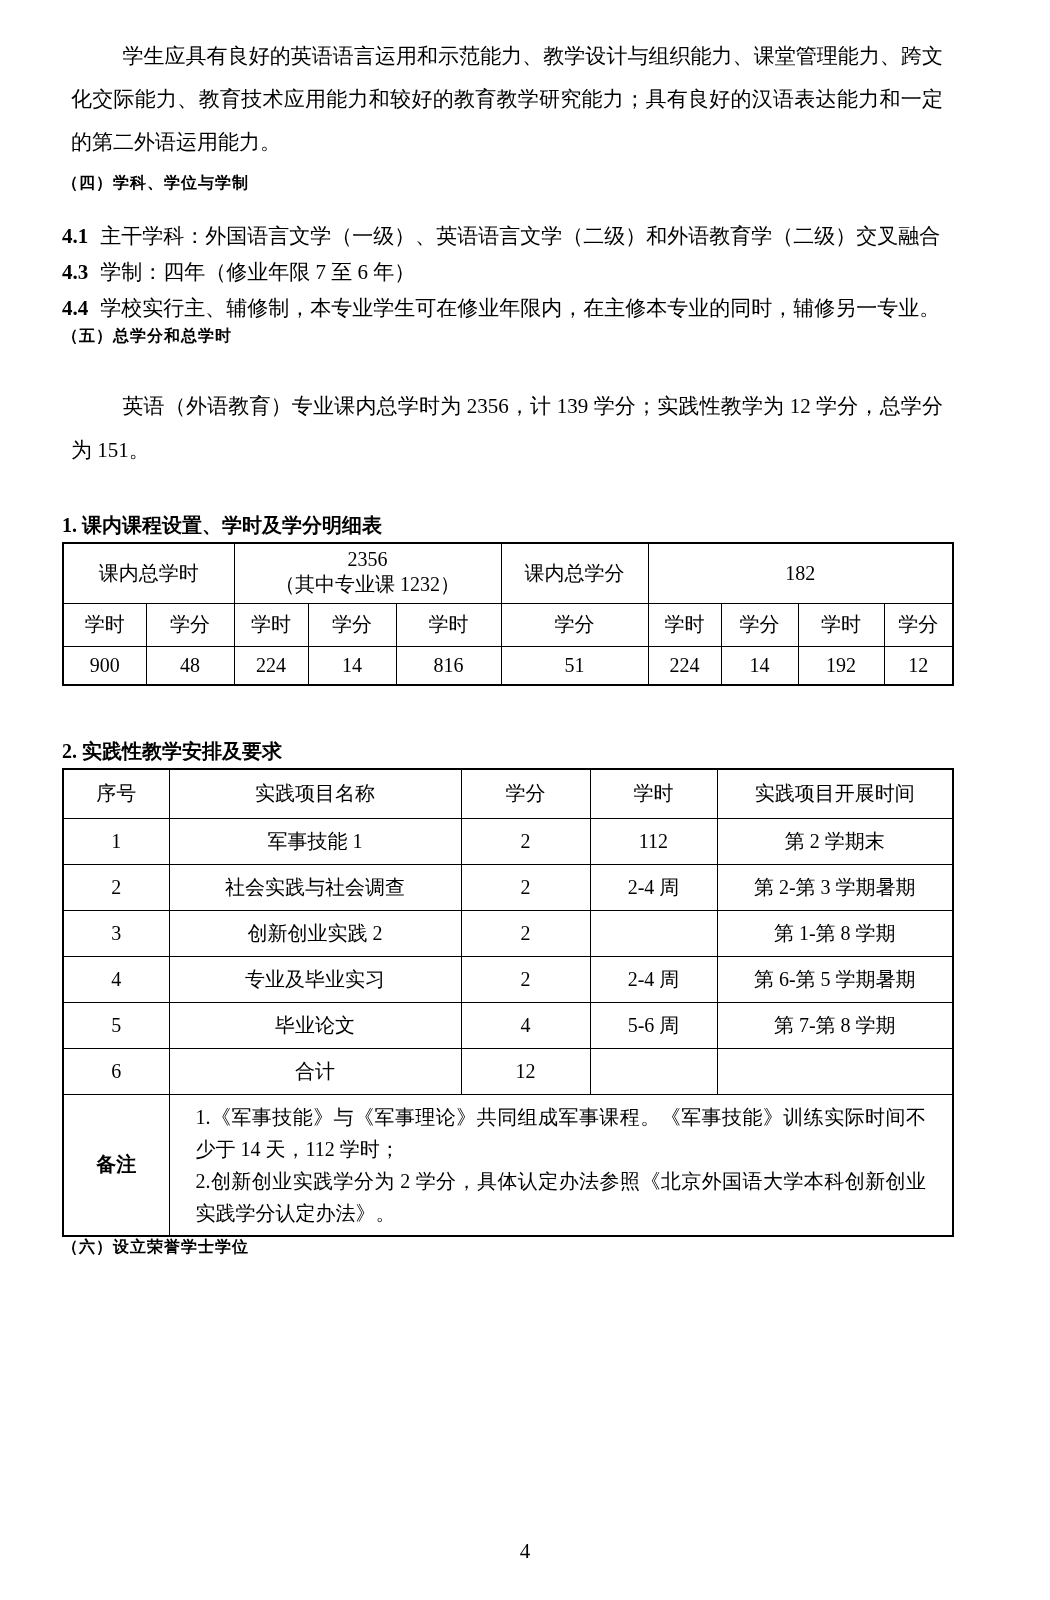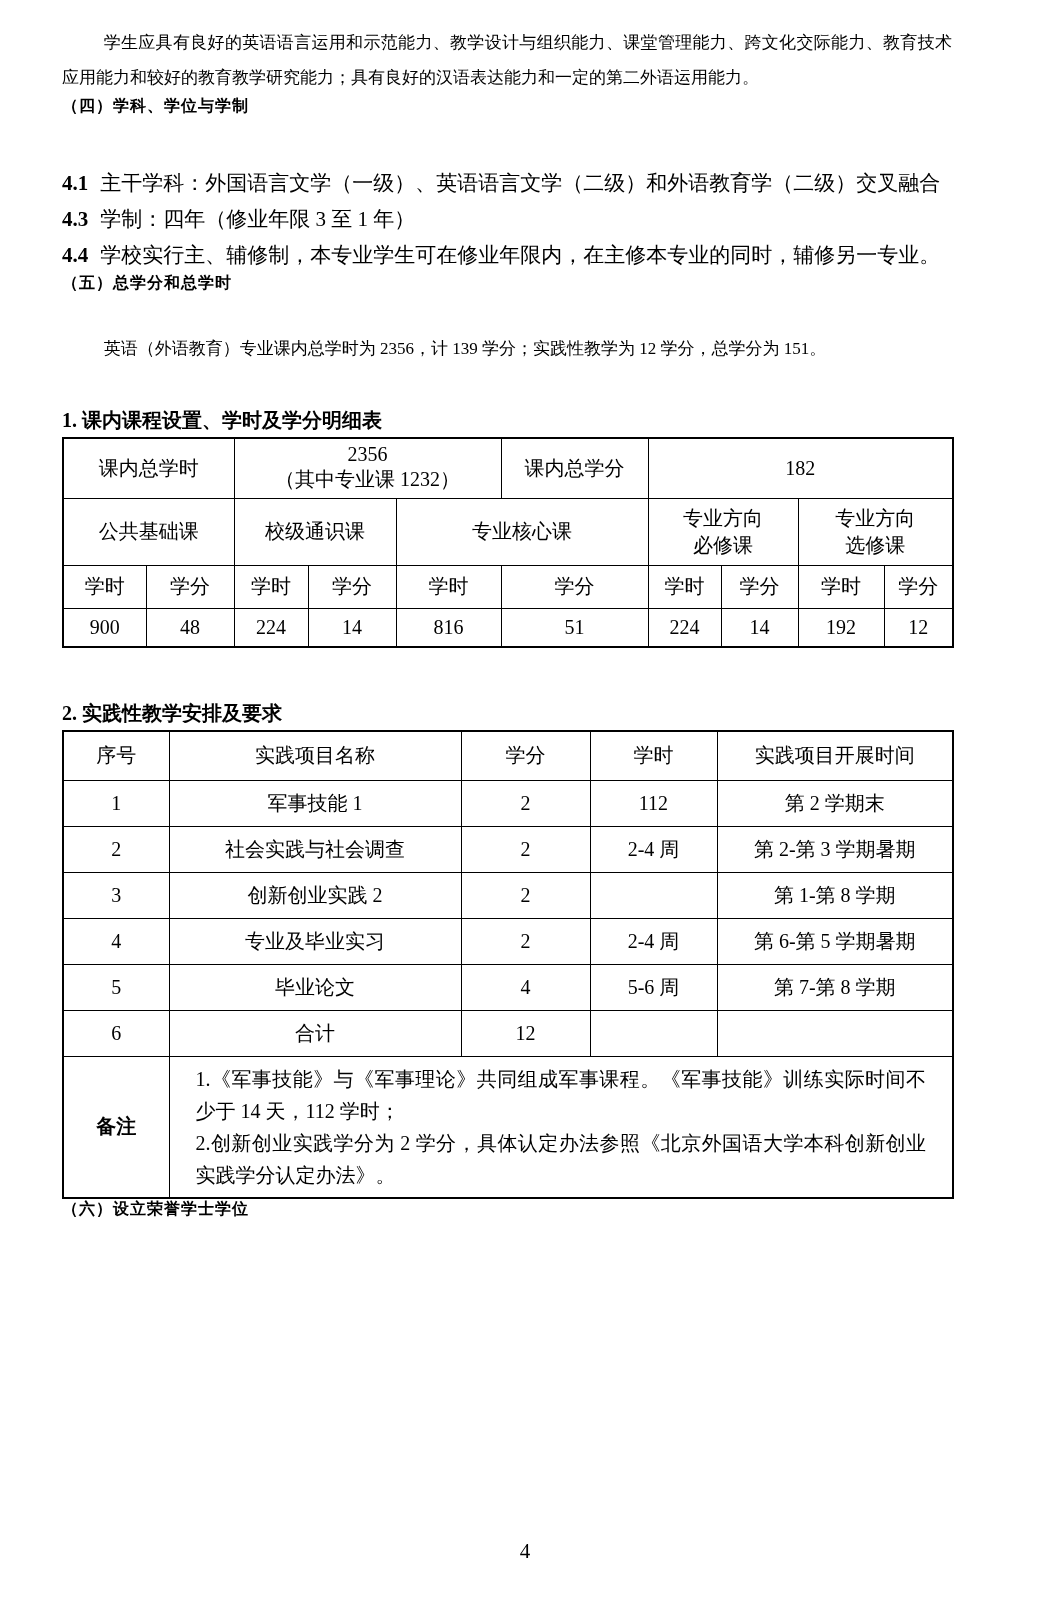--- a/index.html
+++ b/index.html
@@ -3,29 +3,29 @@
 <meta charset="utf-8">
 <style>
   html,body { margin:0; padding:0; }
   body {
     width:1050px; height:1600px; background:#ffffff; color:#000000;
     font-family:"Liberation Serif","DejaVu Serif",serif;
     position:relative; overflow:hidden;
   }
   .page { padding:26px 98px 0 62px; }
 
-  .body-text { font-size:17px; line-height:2.05; text-align:justify; margin:0; }
+  .body-text { font-size:21px; line-height:2.05; text-align:justify; margin:9px; }
   .indent { text-indent:2.45em; }
 
   h2.sec-heading { font-size:16px; font-weight:bold; margin:0; letter-spacing:1px; }
   .h4 { margin-top:46px; }
   .h5 { margin-top:54px; }
   .h6 { margin-top:84px; }
 
-  .s4-list { margin-top:48px; }
+  .s4-list { margin-top:24px; }
   .list-line { font-size:21px; line-height:1.72; margin:0; text-align:justify; }
   .num { font-weight:bold; margin-right:12px; }
 
   .s5-para { margin-top:38px; }
 
   .tbl-caption { font-size:20px; font-weight:bold; margin:52px 0 3px 0; }
   .tbl-caption.first { margin-top:40px; }
 
   table { border-collapse:collapse; table-layout:fixed; width:890px; }
   table, table td { border:1px solid #000; }
@@ -56,21 +56,21 @@
 <body>
 
 <div class="page">
 
   <p class="body-text indent">学生应具有良好的英语语言运用和示范能力、教学设计与组织能力、课堂管理能力、跨文化交际能力、教育技术应用能力和较好的教育教学研究能力；具有良好的汉语表达能力和一定的第二外语运用能力。</p>
 
   <h2 class="sec-heading h4">（四）学科、学位与学制</h2>
 
   <div class="s4-list">
     <p class="list-line"><b class="num">4.1</b><span>主干学科：外国语言文学（一级）、英语语言文学（二级）和外语教育学（二级）交叉融合</span></p>
-    <p class="list-line"><b class="num">4.3</b><span>学制：四年（修业年限 3 至 1 年）</span></p>
+    <p class="list-line"><b class="num">4.3</b><span>学制：四年（修业年限 7 至 6 年）</span></p>
     <p class="list-line"><b class="num">4.4</b><span>学校实行主、辅修制，本专业学生可在修业年限内，在主修本专业的同时，辅修另一专业。</span></p>
   </div>
 
   <h2 class="sec-heading h5">（五）总学分和总学时</h2>
 
   <p class="body-text indent s5-para">英语（外语教育）专业课内总学时为 2356，计 139 学分；实践性教学为 12 学分，总学分为 151。</p>
 
   <p class="tbl-caption first">1. 课内课程设置、学时及学分明细表</p>
 
   <table class="t1">
@@ -87,29 +87,20 @@
         <col style="width:69px">
     </colgroup>
     <tbody>
         <tr class="r1">
       <td colspan="2">课内总学时</td>
       <td colspan="3" class="preline">2356
 （其中专业课 1232）</td>
       <td>课内总学分</td>
       <td colspan="4">182</td>
     </tr>
-    <tr class="r2">
-      <td colspan="2">公共基础课</td>
-      <td colspan="2">校级通识课</td>
-      <td colspan="2">专业核心课</td>
-      <td colspan="2" class="preline">专业方向
-必修课</td>
-      <td colspan="2" class="preline">专业方向
-选修课</td>
-    </tr>
     <tr class="r3">
       <td>学时</td>
       <td>学分</td>
       <td>学时</td>
       <td>学分</td>
       <td>学时</td>
       <td>学分</td>
       <td>学时</td>
       <td>学分</td>
       <td>学时</td>

